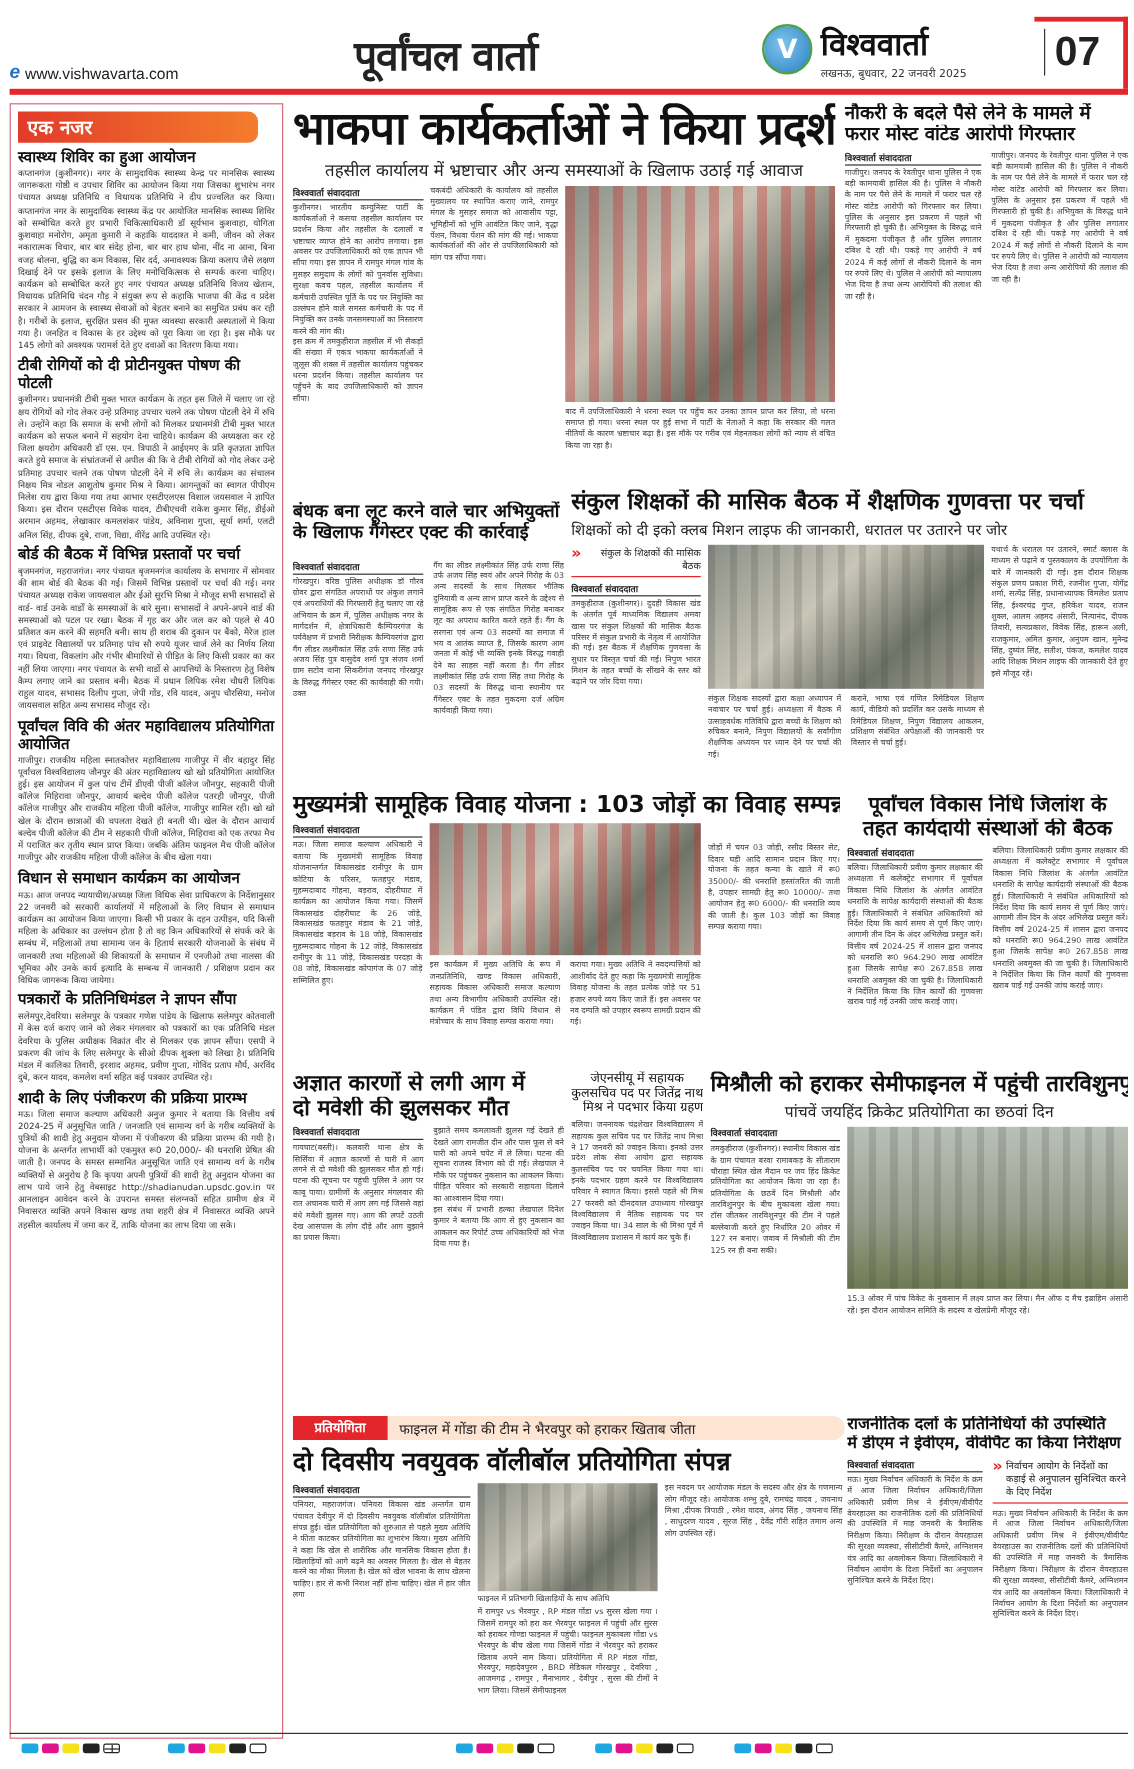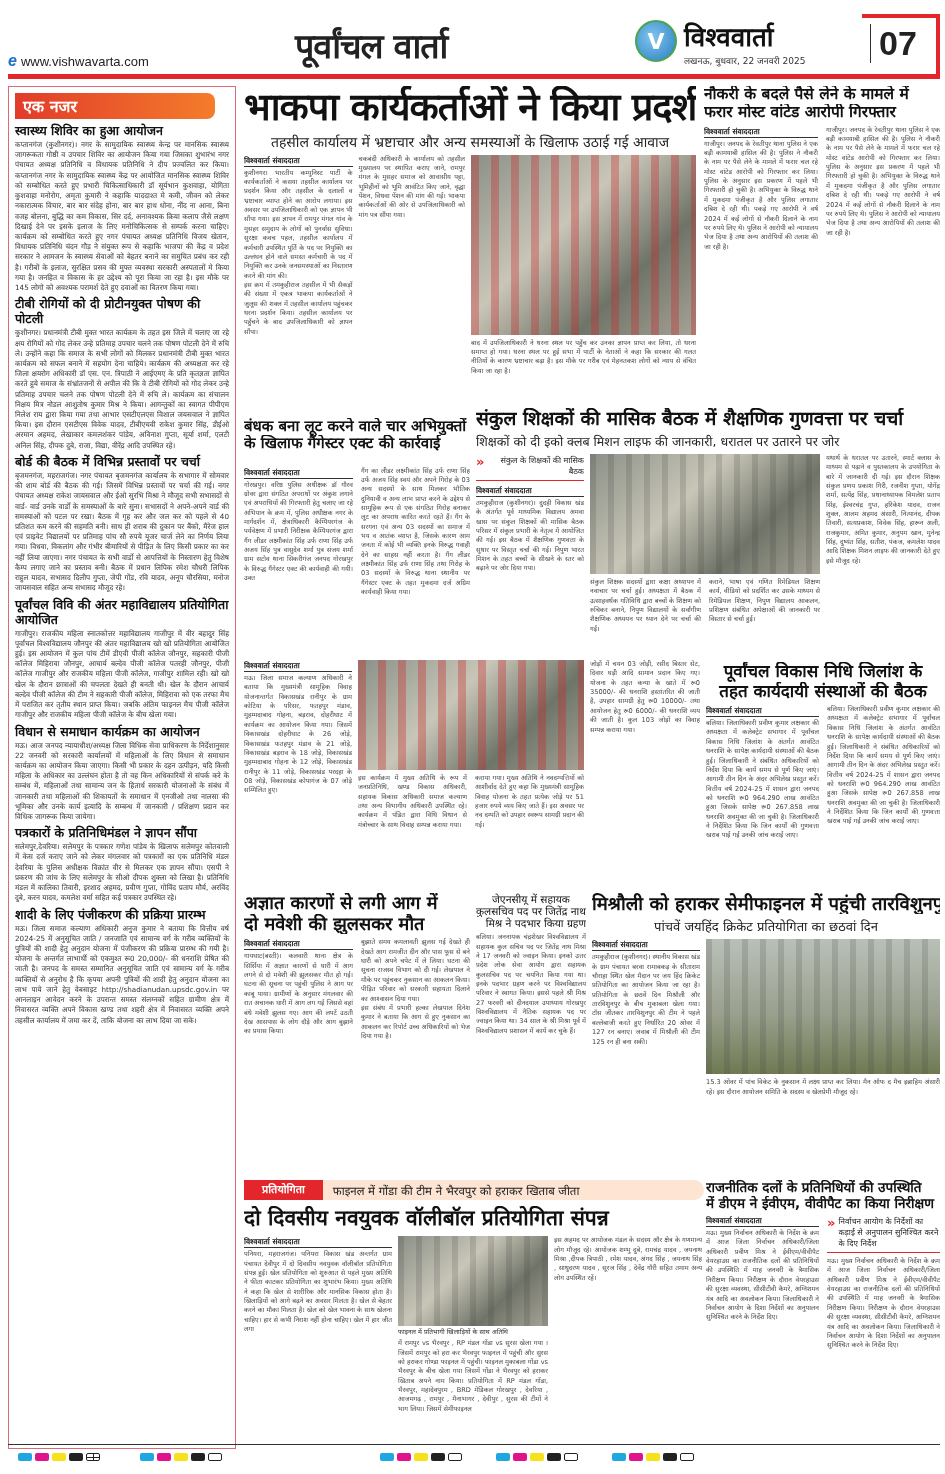--- a/index.html
+++ b/index.html
@@ -150,33 +150,34 @@
         <div class="body-text">कराने, भाषा एवं गणित रिमेडियल शिक्षण कार्य, वीडियो को प्रदर्शित कर उसके माध्यम से रिमेडियल शिक्षण, निपुण विद्यालय आकलन, प्रशिक्षण संबंधित अपेक्षाओं की जानकारी पर विस्तार से चर्चा हुई।</div>
       </div>
     </div>
     <div style="width:114px;">
       <div class="body-text">यथार्थ के धरातल पर उतारने, स्मार्ट क्लास के माध्यम से पढ़ाने व पुस्तकालय के उपयोगिता के बारे में जानकारी दी गई। इस दौरान शिक्षक संकुल प्रणय प्रकाश गिरी, रजनीश गुप्ता, योगेंद्र शर्मा, सत्येंद्र सिंह, प्रधानाध्यापक विमलेश प्रताप सिंह, ईश्वरचंद्र गुप्त, हरिकेश यादव, राजन शुक्ल, आलम अहमद अंसारी, नित्यानंद, दीपक तिवारी, सत्यप्रकाश, विवेक सिंह, हारून अली, राजकुमार, अमित कुमार, अनुपम खान, मुनेन्द्र सिंह, दुष्यंत सिंह, सतीश, पंकज, कमलेश यादव आदि शिक्षक मिशन लाइफ की जानकारी देते हुए इसे मौजूद रहे।</div>
     </div>
   </div>
 </div>
 
 <div class="abs" style="left:244px; top:660px; width:456px; height:228px; overflow:hidden;">
+  <div class="headline" style="font-size:19.5px; margin-bottom:4px;">मुख्यमंत्री सामूहिक विवाह योजना : 103 जोड़ों का विवाह सम्पन्न</div>
   <div style="display:flex; gap:6px;">
     <div style="width:108px;">
       <div class="byline">विश्ववार्ता संवाददाता</div>
       <div class="body-text">मऊ। जिला समाज कल्याण अधिकारी ने बताया कि मुख्यमंत्री सामूहिक विवाह योजनान्तर्गत विकासखंड रानीपुर के ग्राम कोटिया के परिसर, फतहपुर मंडाव, मुहम्मदाबाद गोहना, बड़राव, दोहरीघाट में कार्यक्रम का आयोजन किया गया। जिसमें विकासखंड दोहरीघाट के 26 जोड़े, विकासखंड फतहपुर मंडाव के 21 जोड़े, विकासखंड बड़राव के 18 जोड़े, विकासखंड मुहम्मदाबाद गोहना के 12 जोड़े, विकासखंड रानीपुर के 11 जोड़े, विकासखंड परदहा के 08 जोड़े, विकासखंड कोपागंज के 07 जोड़े सम्मिलित हुए।</div>
     </div>
     <div style="width:226px;">
       <div class="photo red" style="height:110px;"></div>
       <div class="cols" style="margin-top:4px;">
         <div class="body-text">इस कार्यक्रम में मुख्य अतिथि के रूप में जनप्रतिनिधि, खण्ड विकास अधिकारी, सहायक विकास अधिकारी समाज कल्याण तथा अन्य विभागीय अधिकारी उपस्थित रहे। कार्यक्रम में पंडित द्वारा विधि विधान से मंत्रोच्चार के साथ विवाह सम्पन्न कराया गया।</div>
         <div class="body-text">कराया गया। मुख्य अतिथि ने नवदम्पत्तियों को आशीर्वाद देते हुए कहा कि मुख्यमंत्री सामूहिक विवाह योजना के तहत प्रत्येक जोड़े पर 51 हजार रुपये व्यय किए जाते हैं। इस अवसर पर नव दम्पति को उपहार स्वरूप सामग्री प्रदान की गई।</div>
       </div>
     </div>
-    <div style="width:110px;">
+    <div style="width:110px;margin-top:16px;">
       <div class="body-text">जोड़ों में चयन 03 जोड़ी, रसीद बिस्तर सेट, दिवार घड़ी आदि सामान प्रदान किए गए। योजना के तहत कन्या के खाते में रू0 35000/- की धनराशि हस्तांतरित की जाती है, उपहार सामग्री हेतु रू0 10000/- तथा आयोजन हेतु रू0 6000/- की धनराशि व्यय की जाती है। कुल 103 जोड़ों का विवाह सम्पन्न कराया गया।</div>
     </div>
   </div>
 </div>
 
 <div class="abs" style="left:706px; top:662px; width:234px; height:220px; overflow:hidden;">
   <div class="headline" style="font-size:17px; text-align:center;">पूर्वांचल विकास निधि जिलांश के</div>
   <div class="headline" style="font-size:17px; text-align:center; margin-bottom:4px;">तहत कार्यदायी संस्थाओं की बैठक</div>
   <div class="cols">
     <div>
@@ -234,21 +235,21 @@
     <div style="width:148px;">
       <div class="byline">विश्ववार्ता संवाददाता</div>
       <div class="body-text">पनियरा, महराजगंज। पनियरा विकास खंड अन्तर्गत ग्राम पंचायत देवीपुर में दो दिवसीय नवयुवक वॉलीबॉल प्रतियोगिता संपन्न हुई। खेल प्रतियोगिता को शुरुआत से पहले मुख्य अतिथि ने फीता काटकर प्रतियोगिता का शुभारंभ किया। मुख्य अतिथि ने कहा कि खेल से शारीरिक और मानसिक विकास होता है। खिलाड़ियों को आगे बढ़ने का अवसर मिलता है। खेल से बेहतर करने का मौका मिलता है। खेल को खेल भावना के साथ खेलना चाहिए। हार से कभी निराश नहीं होना चाहिए। खेल में हार जीत लगा</div>
     </div>
     <div style="width:150px;">
       <div class="photo" style="height:90px;"></div>
       <div class="caption" style="margin:2px 0;">फाइनल में प्रतिभागी खिलाड़ियों के साथ अतिथि</div>
       <div class="body-text">में रामपुर vs भैरवपुर , RP मंडल गोंडा vs सुरस खेला गया । जिसमें रामपुर को हरा कर भैरवपुर फाइनल में पहुंची और सुरस को हराकर गोण्डा फाइनल में पहुंची। फाइनल मुकाबला गोंडा vs भैरवपुर के बीच खेला गया जिसमें गोंडा ने भैरवपुर को हराकर खिताब अपने नाम किया। प्रतियोगिता में RP मंडल गोंडा, भैरवपुर, महादेवपुरम , BRD मेडिकल गोरखपुर , देवरिया , आजमगढ़ , रामपुर , मैनाभागर , देवीपुर , सुरस की टीमों ने भाग लिया। जिसमें सेमीफाइनल</div>
     </div>
     <div style="width:148px;">
-      <div class="body-text">इस अहमद पर आयोजक मंडल के सदस्य और क्षेत्र के गणमान्य लोग मौजूद रहे। आयोजक शम्भु दुबे, रामचंद्र यादव , जयनाथ मिश्रा ,दीपक त्रिपाठी , रमेश यादव, अंगद सिंह , जयनाथ सिंह , साधुदरण यादव , सूरज सिंह , देवेंद्र गौरी सहित तमाम अन्य लोग उपस्थित रहें।</div>
+      <div class="body-text">इस नवदम पर आयोजक मंडल के सदस्य और क्षेत्र के गणमान्य लोग मौजूद रहे। आयोजक शम्भु दुबे, रामचंद्र यादव , जयनाथ मिश्रा ,दीपक त्रिपाठी , रमेश यादव, अंगद सिंह , जयनाथ सिंह , साधुदरण यादव , सूरज सिंह , देवेंद्र गौरी सहित तमाम अन्य लोग उपस्थित रहें।</div>
     </div>
   </div>
 </div>
 
 <div class="abs" style="left:706px; top:1180px; width:234px; height:262px; overflow:hidden;">
   <div class="headline" style="font-size:13.5px;">राजनीतिक दलों के प्रतिनिधियों की उपस्थिति</div>
   <div class="headline" style="font-size:13.5px; margin-bottom:4px;">में डीएम ने ईवीएम, वीवीपैट का किया निरीक्षण</div>
   <div class="cols">
     <div>
       <div class="byline">विश्ववार्ता संवाददाता</div>

